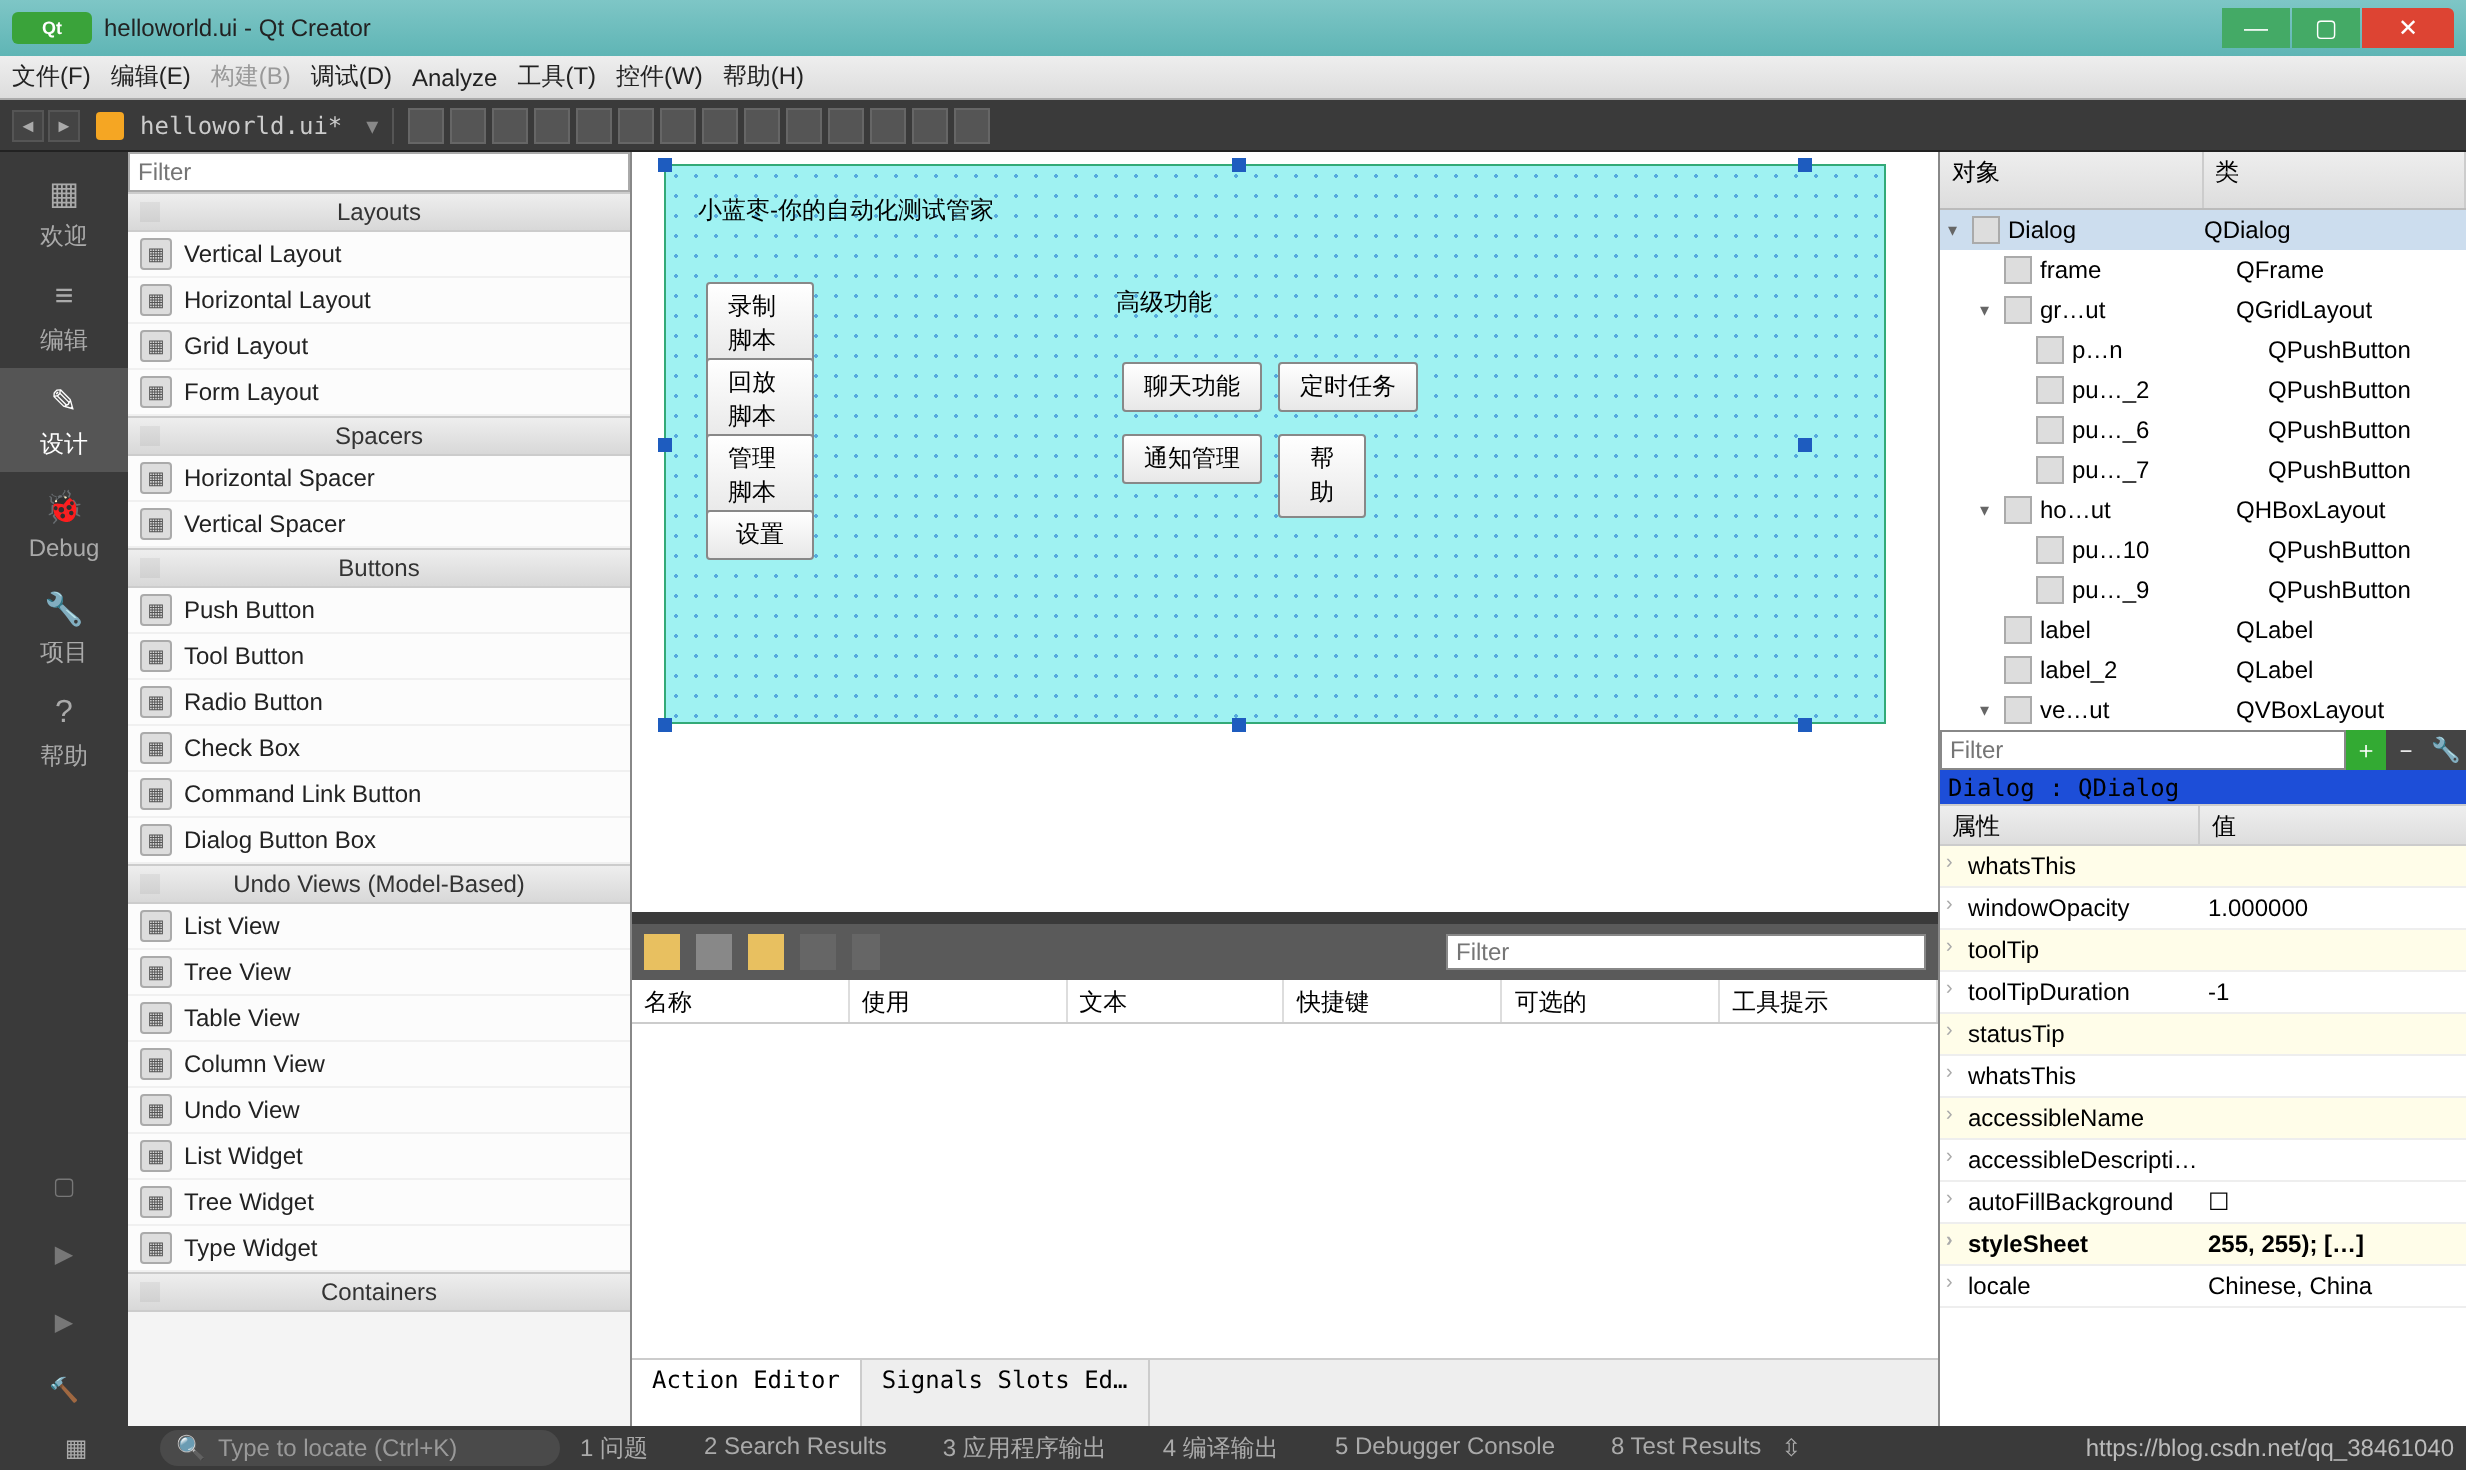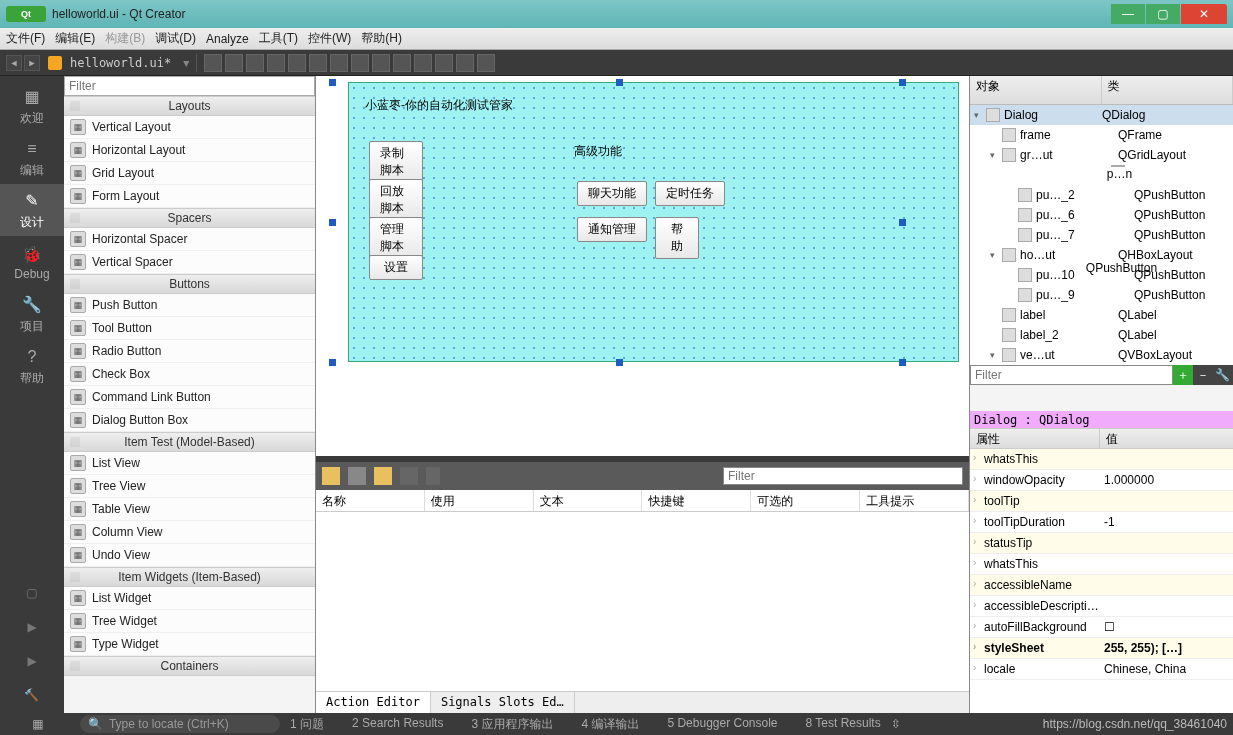--- a/index.html
+++ b/index.html
@@ -43,56 +43,56 @@
 .widgetbox { width:252px; background:#f4f4f4; display:flex;flex-direction:column; border-right:1px solid #888;}
 .filter-input { height:20px; border:1px solid #aaa; background:#fff; padding:0 4px; width:100%; outline:none;}
 .wb-section-hdr { height:20px; background:linear-gradient(#eee,#d8d8d8); border-top:1px solid #ccc;border-bottom:1px solid #ccc; display:flex;align-items:center;justify-content:center; color:#333; position:relative;}
 .wb-section-hdr::before {content:""; position:absolute;left:6px;width:10px;height:10px;background:rgba(0,0,0,0.05);}
 .wb-item { height:23px; display:flex;align-items:center; padding-left:6px; gap:6px; color:#222; background:#fcfcfc; border-bottom:1px solid #f0f0f0;}
 .wb-ico { width:16px;height:16px; background:#ddd; border:1px solid #aaa; display:flex;align-items:center;justify-content:center;font-size:9px;color:#555;border-radius:2px;}
 
 
 .center { flex:1; display:flex; flex-direction:column; background:#fff;}
 .canvas-wrap { flex:0 0 380px; background:#fff; position:relative; overflow:hidden;}
-.canvas { position:absolute; left:32px; top:6px; width:611px; height:280px; background:#9ff2f2; border:1px solid #3a7; 
+.canvas { position:absolute; left:16px; top:6px; width:611px; height:280px; background:#9ff2f2; border:1px solid #3a7; 
   background-image: radial-gradient(#5ad 1px, transparent 1px); background-size:10px 10px;padding-left:40px; }
 .sel-handle { position:absolute; width:7px; height:7px; background:#1e5cbf;}
 .canvas .label-title { position:absolute; left:16px; top:14px; color:#000;}
 .canvas .btn { position:absolute; padding:3px 10px; background:linear-gradient(#fff,#e8e8e8); border:1px solid #888; border-radius:2px; font-size:12px;}
 .canvas .label-adv { position:absolute; left:225px; top:60px; color:#000;}
 
 
 .splitter { height:6px; background:#3a3a3a;}
 .action-area { flex:1; background:#fff; display:flex;flex-direction:column;}
 .action-tb { height:28px; background:#5a5a5a; display:flex;align-items:center; padding:0 6px; gap:8px;}
 .action-tb .atb-ico { width:18px;height:18px;background:#888;}
 .action-tb .afilter { margin-left:auto; width:240px; height:18px; background:#fff;border:1px solid #888;padding:0 4px;}
 .action-cols { height:22px; background:#fff; border-bottom:1px solid #ccc; display:flex;}
 .action-cols span { flex:1; padding:3px 6px; border-right:1px solid #ddd;}
 .action-body { flex:1; background:#fff;}
-.action-tabs { height:22px; background:#eee; border-top:1px solid #ccc; display:flex;}
+.action-tabs { height:34px; background:#eee; border-top:1px solid #ccc; display:flex;}
 .action-tabs .at { padding:3px 10px; border-right:1px solid #ccc; font-family:monospace;}
 .action-tabs .at.active { background:#fff;}
 
 
 .right { width:264px; background:#f4f4f4; display:flex;flex-direction:column; border-left:1px solid #888;}
 .obj-hdr { height:29px; background:linear-gradient(#eee,#ddd); border-bottom:1px solid #bbb; display:flex;}
 .obj-hdr span { flex:1; padding:2px 6px; border-right:1px solid #ccc;}
 .obj-tree { height:260px; overflow:auto; background:#fff;}
 .obj-row { display:flex; height:20px; align-items:center; padding-left:4px;}
 .obj-row .exp { width:12px; color:#666; font-size:9px;}
 .obj-row .oic { width:14px;height:14px;margin-right:4px;background:#ddd;border:1px solid #aaa;}
 .obj-row .on { flex:0 0 94px; overflow:hidden;white-space:nowrap;text-overflow:ellipsis;}
 .obj-row .oc { flex:1; padding-left:4px;}
 .obj-row.sel { background:#cde;}
 .prop-filter-row { height:20px; display:flex; background:#3a3a3a;}
 .prop-filter-row input { flex:1; border:1px solid #888; padding:0 4px;}
 .prop-filter-row .pbtn { width:20px;display:flex;align-items:center;justify-content:center;background:#444;color:#fff;}
 .prop-filter-row .pbtn.green{background:#3a3;}
-.prop-path { height:18px; background:#f0abfc; border-bottom:1px solid #ccc; padding:2px 4px; font-family:monospace;margin-top:26px;}
+.prop-path { height:18px; background:#1d4ed8; border-bottom:1px solid #ccc; padding:2px 4px; font-family:monospace;}
 .prop-hdr { height:20px; background:linear-gradient(#eee,#ddd); display:flex; border-bottom:1px solid #ccc;}
 .prop-hdr span:first-child{flex:0 0 130px;padding:2px 6px;border-right:1px solid #ccc;} .prop-hdr span:last-child{flex:1;padding:2px 6px;}
 .prop-body { flex:1; overflow:auto; background:#fff;}
 .prop-row { display:flex; height:21px; align-items:center; border-bottom:1px solid #eee;}
 .prop-row.alt { background:#fffde9;}
 .prop-row .pk { flex:0 0 130px; padding:0 4px 0 14px; position:relative;}
 .prop-row .pk::before{content:"›"; position:absolute;left:3px;color:#aaa;font-size:10px;}
 .prop-row .pv { flex:1; padding:0 4px;}
 .prop-row.bold .pk,.prop-row.bold .pv{font-weight:bold;}
 
@@ -235,42 +235,41 @@
           <span>Check Box</span>
         </div>
         <div class="wb-item">
           <div class="wb-ico">▦</div>
           <span>Command Link Button</span>
         </div>
         <div class="wb-item">
           <div class="wb-ico">▦</div>
           <span>Dialog Button Box</span>
         </div>
-        <div class="wb-section-hdr">Item Test (Model-Based)</div>
+        <div class="wb-section-hdr">Undo Views (Model-Based)</div>
         <div class="wb-item">
           <div class="wb-ico">▦</div>
           <span>List View</span>
         </div>
         <div class="wb-item">
           <div class="wb-ico">▦</div>
           <span>Tree View</span>
         </div>
         <div class="wb-item">
           <div class="wb-ico">▦</div>
           <span>Table View</span>
         </div>
         <div class="wb-item">
           <div class="wb-ico">▦</div>
           <span>Column View</span>
         </div>
         <div class="wb-item">
           <div class="wb-ico">▦</div>
           <span>Undo View</span>
         </div>
-        <div class="wb-section-hdr">Item Widgets (Item-Based)</div>
         <div class="wb-item">
           <div class="wb-ico">▦</div>
           <span>List Widget</span>
         </div>
         <div class="wb-item">
           <div class="wb-ico">▦</div>
           <span>Tree Widget</span>
         </div>
         <div class="wb-item">
           <div class="wb-ico">▦</div>
@@ -349,21 +348,21 @@
           <div class="oic"></div>
           <span class="on">frame</span>
           <span class="oc">QFrame</span>
         </div>
         <div class="obj-row" style="padding-left: 20px;">
           <span class="exp">▾</span>
           <div class="oic"></div>
           <span class="on">gr…ut</span>
           <span class="oc">QGridLayout</span>
         </div>
-        <div class="obj-row" style="padding-left: 36px; flex-direction: column;">
+        <div class="obj-row" style="padding-left: 36px;">
           <span class="exp"></span>
           <div class="oic"></div>
           <span class="on">p…n</span>
           <span class="oc">QPushButton</span>
         </div>
         <div class="obj-row" style="padding-left: 36px;">
           <span class="exp"></span>
           <div class="oic"></div>
           <span class="on">pu…_2</span>
           <span class="oc">QPushButton</span>

